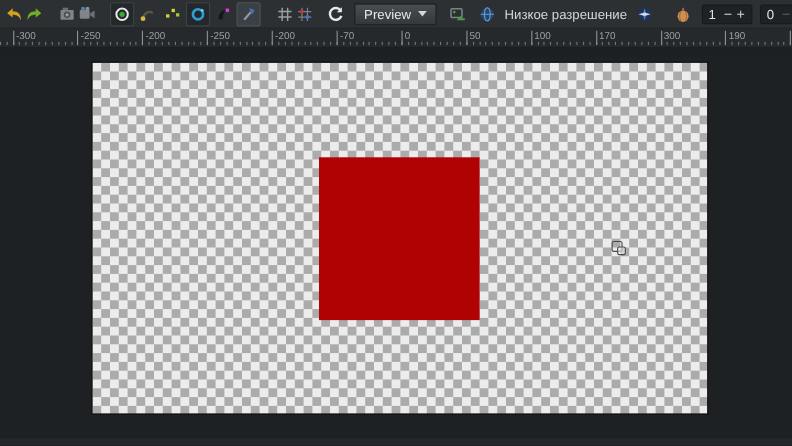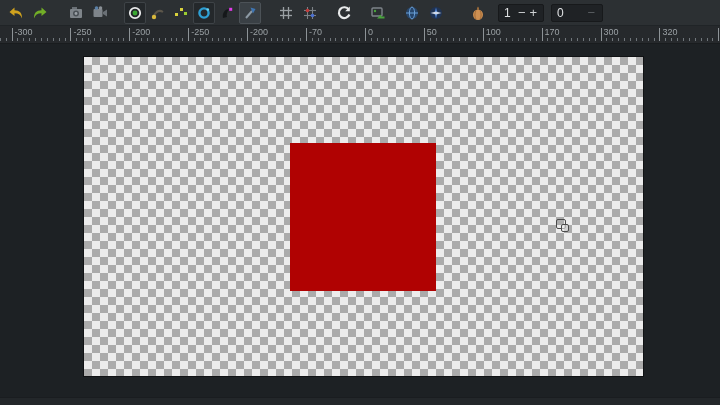--- a/index.html
+++ b/index.html
@@ -160,37 +160,42 @@
       </svg>
     </button>
 
     <button class="tb" style="margin-left:10px">
       <svg width="16" height="16" viewBox="0 0 16 16">
         <path d="M12.8 4.6 A5.4 5.4 0 1 0 13.4 9.5" fill="none" stroke="#e8eaeb" stroke-width="2.2"></path>
         <path d="M13.8 1.6 V6.2 H9.2 Z" fill="#e8eaeb"></path>
       </svg>
     </button>
 
+    <button class="preview-btn">
+      <span>Preview</span>
+      <span class="caret-down"></span>
+    </button>
 
     <button class="tb" style="margin-left:10px">
       <svg width="16" height="16" viewBox="0 0 16 16">
         <rect x="2" y="3" width="10" height="8" rx="1" fill="none" stroke="#7e848a" stroke-width="1.4"></rect>
         <path d="M7 13.5 L11 9.5 L11 11.5 L14.5 11.5 L14.5 13.5 Z" fill="#49a33c"></path>
         <circle cx="5" cy="6" r="1.2" fill="#49a33c"></circle>
       </svg>
     </button>
 
     <button class="tb" style="margin-left:10px">
       <svg width="14" height="14" viewBox="0 0 14 14">
         <circle cx="7" cy="7" r="6" fill="#27466b"></circle>
         <ellipse cx="7" cy="7" rx="2.6" ry="6" fill="none" stroke="#6aa0d8" stroke-width="1"></ellipse>
         <line x1="1" y1="7" x2="13" y2="7" stroke="#6aa0d8" stroke-width="1"></line>
       </svg>
     </button>
 
+    <span class="res-label">Низкое разрешение</span>
 
     <button class="tb">
       <svg width="14" height="14" viewBox="0 0 14 14">
         <circle cx="7" cy="7" r="6" fill="#1f3354"></circle>
         <path d="M7 1.5 L8.6 7 L7 12.5 L5.4 7 Z" fill="#4a7fd0"></path>
         <path d="M1.5 7 L7 5.4 L12.5 7 L7 8.6 Z" fill="#cfd8e8"></path>
       </svg>
     </button>
 
     <button class="tb" style="margin-left:18px">
@@ -355,21 +360,21 @@
       <div class="tick-label" style="left: 367.9px;">0</div>
       <div class="major-tick" style="left: 423.8px;"></div>
       <div class="tick-label" style="left: 426.8px;">50</div>
       <div class="major-tick" style="left: 482.7px;"></div>
       <div class="tick-label" style="left: 485.7px;">100</div>
       <div class="major-tick" style="left: 541.6px;"></div>
       <div class="tick-label" style="left: 544.6px;">170</div>
       <div class="major-tick" style="left: 600.5px;"></div>
       <div class="tick-label" style="left: 603.5px;">300</div>
       <div class="major-tick" style="left: 659.4px;"></div>
-      <div class="tick-label" style="left: 662.4px;">320</div>
+      <div class="tick-label" style="left: 662.4px;">190</div>
       <div class="major-tick" style="left: 718.3px;"></div>
     </div>
 
   <div class="viewport">
     <div class="canvas">
       <div class="shape" style="background: rgb(176, 2, 2);"></div>
       <div class="cursor-glyph">
         <div class="sq1"></div>
         <div class="sq2"></div>
       </div>

